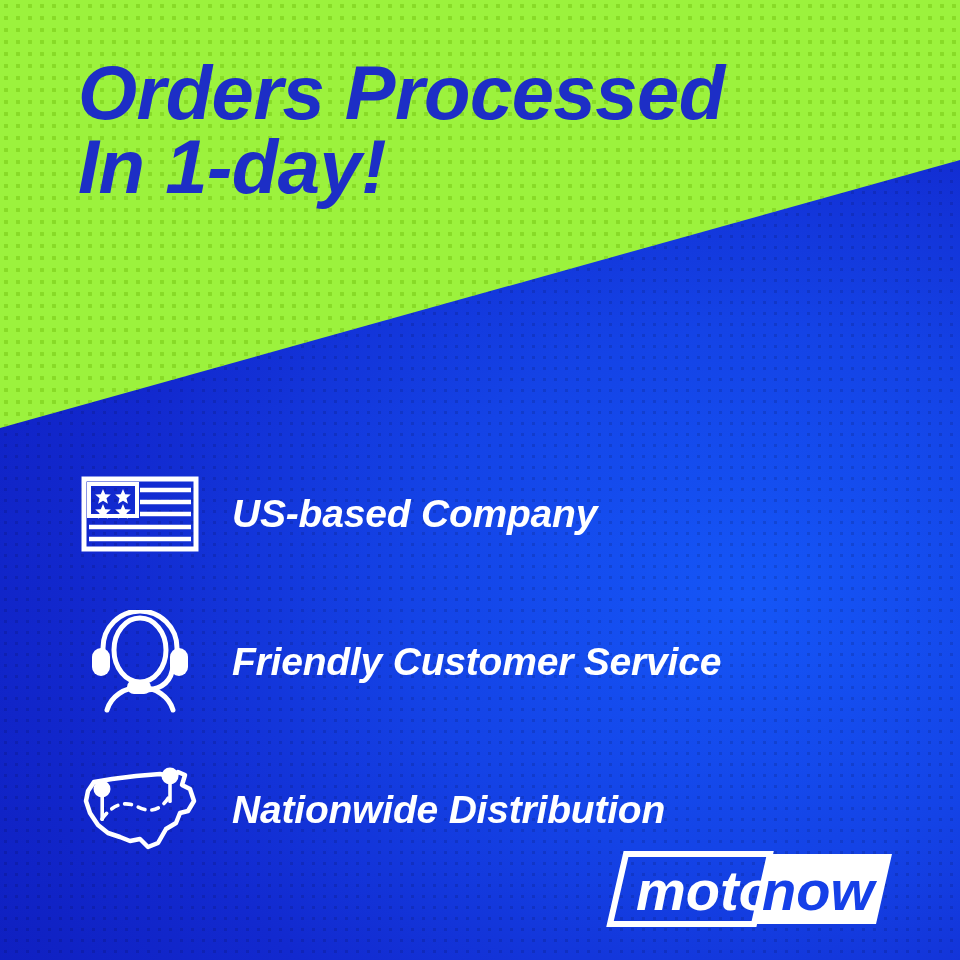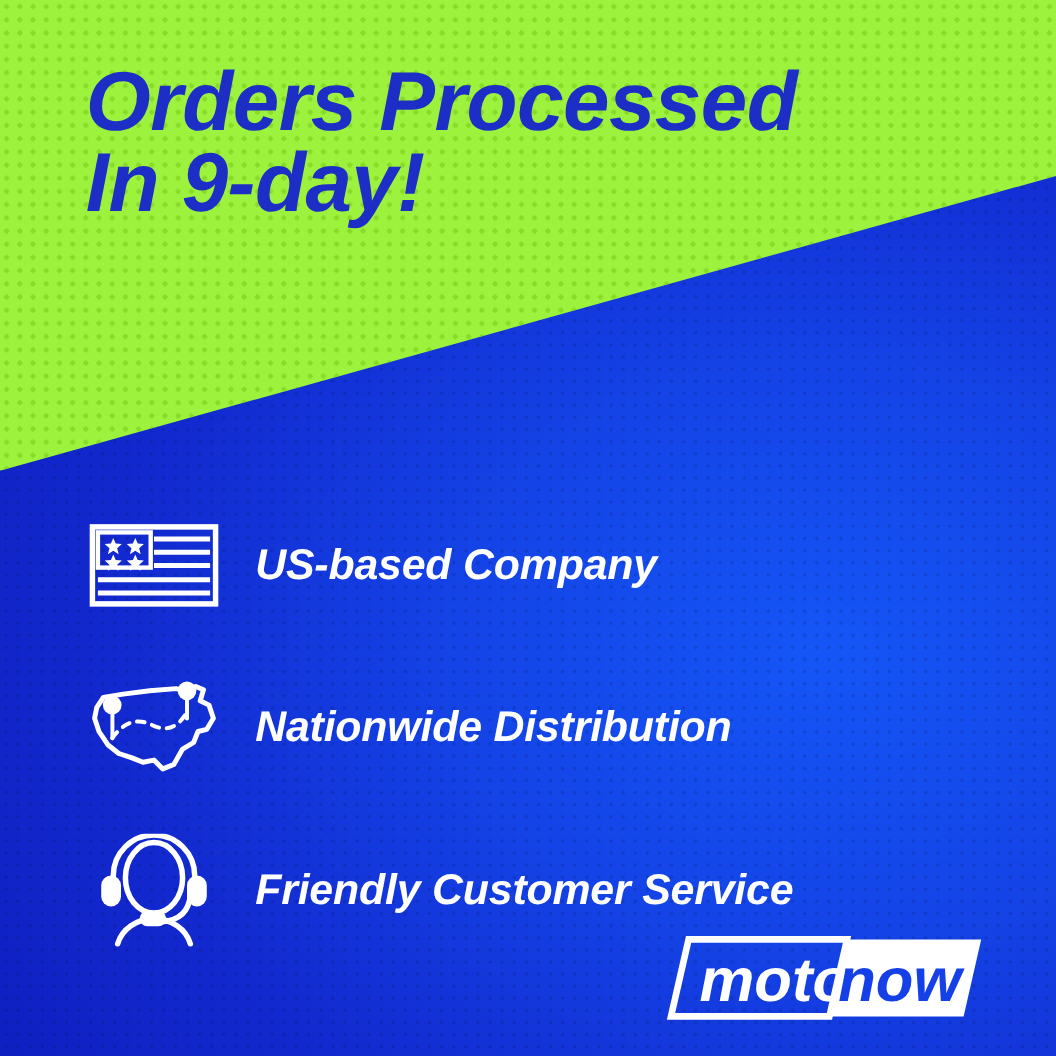--- a/index.html
+++ b/index.html
@@ -103,21 +103,21 @@
 <body>
 
 <div id="canvas">
 
   <div class="bg-blue"></div>
   <div class="bg-blue-dots"></div>
   <div class="bg-green"></div>
   <div class="bg-green-dots"></div>
 
   <div class="headline">Orders Processed
-In 9-day!</div>
+In 1-day!</div>
 
   <div class="features">
 
     <div class="feature-row">
       <div class="feature-icon">
         <svg width="118" height="76" viewBox="0 0 118 76">
           <rect x="3" y="3" width="112" height="70" fill="none" stroke="#ffffff" stroke-width="5"></rect>
           <rect x="8" y="8" width="48" height="32" fill="none" stroke="#ffffff" stroke-width="4"></rect>
           <g fill="#ffffff">
             <polygon points="22,13 24.2,18.2 29.8,18.6 25.5,22.3 26.9,27.8 22,24.7 17.1,27.8 18.5,22.3 14.2,18.6 19.8,18.2"></polygon>
@@ -128,59 +128,59 @@
           <g stroke="#ffffff" stroke-width="4.5" fill="none">
             <line x1="59" y1="14" x2="110" y2="14"></line>
             <line x1="59" y1="26" x2="110" y2="26"></line>
             <line x1="59" y1="38" x2="110" y2="38"></line>
             <line x1="8" y1="51" x2="110" y2="51"></line>
             <line x1="8" y1="63" x2="110" y2="63"></line>
           </g>
         </svg>
       </div>
       <div class="feature-label">US-based Company</div>
+    </div>
+
+    <div class="feature-row">
+      <div class="feature-icon">
+        <svg width="118" height="104" viewBox="0 0 118 104">
+          <g fill="none" stroke="#ffffff" stroke-width="5" stroke-linecap="round">
+            <ellipse cx="59" cy="40" rx="26" ry="32"></ellipse>
+            <path d="M22 48 V38 A37 37 0 0 1 96 38 V48"></path>
+            <path d="M92 56 q-2 22 -26 24"></path>
+            <path d="M26 100 A34 30 0 0 1 92 100"></path>
+          </g>
+          <g fill="#ffffff">
+            <rect x="11" y="38" width="18" height="28" rx="9"></rect>
+            <rect x="89" y="38" width="18" height="28" rx="9"></rect>
+            <rect x="46" y="70" width="24" height="14" rx="7"></rect>
+          </g>
+        </svg>
+      </div>
+      <div class="feature-label">Friendly Customer Service</div>
     </div>
 
     <div class="feature-row">
       <div class="feature-icon">
         <svg width="124" height="86" viewBox="0 0 124 86">
           <path d="M10 24 L16 15 L34 12 L58 9 L82 7 L96 10 L100 5 L107 8 L104 18 L112 22 L116 34
                    L110 44 L102 46 L98 56 L88 62 L80 76 L70 80 L62 72 L52 74 L42 70 L30 66
                    L20 58 L12 46 L8 34 Z" fill="none" stroke="#ffffff" stroke-width="4.5" stroke-linejoin="round"></path>
           <path d="M24 52 Q40 30 60 40 Q80 50 92 28" fill="none" stroke="#ffffff" stroke-width="3.6" stroke-linecap="round" stroke-dasharray="7 7"></path>
           <g fill="#ffffff">
             <rect x="22.4" y="24" width="3.6" height="30" rx="1.6"></rect>
             <circle cx="24" cy="22" r="8.5"></circle>
             <rect x="90.2" y="10" width="3.6" height="26" rx="1.6"></rect>
             <circle cx="92" cy="9" r="8.5"></circle>
           </g>
         </svg>
       </div>
       <div class="feature-label">Nationwide Distribution</div>
     </div>
 
-    <div class="feature-row">
-      <div class="feature-icon">
-        <svg width="118" height="104" viewBox="0 0 118 104">
-          <g fill="none" stroke="#ffffff" stroke-width="5" stroke-linecap="round">
-            <ellipse cx="59" cy="40" rx="26" ry="32"></ellipse>
-            <path d="M22 48 V38 A37 37 0 0 1 96 38 V48"></path>
-            <path d="M92 56 q-2 22 -26 24"></path>
-            <path d="M26 100 A34 30 0 0 1 92 100"></path>
-          </g>
-          <g fill="#ffffff">
-            <rect x="11" y="38" width="18" height="28" rx="9"></rect>
-            <rect x="89" y="38" width="18" height="28" rx="9"></rect>
-            <rect x="46" y="70" width="24" height="14" rx="7"></rect>
-          </g>
-        </svg>
-      </div>
-      <div class="feature-label">Friendly Customer Service</div>
-    </div>
-
   </div>
 
   <div class="logo">
     <svg width="290" height="82" viewBox="0 0 290 82">
       <defs>
         <clipPath id="clipLeft">
           <polygon points="22,6 166,6 150,76 6,76"></polygon>
         </clipPath>
         <clipPath id="clipRight">
           <polygon points="166,6 288,6 272,76 150,76"></polygon>

